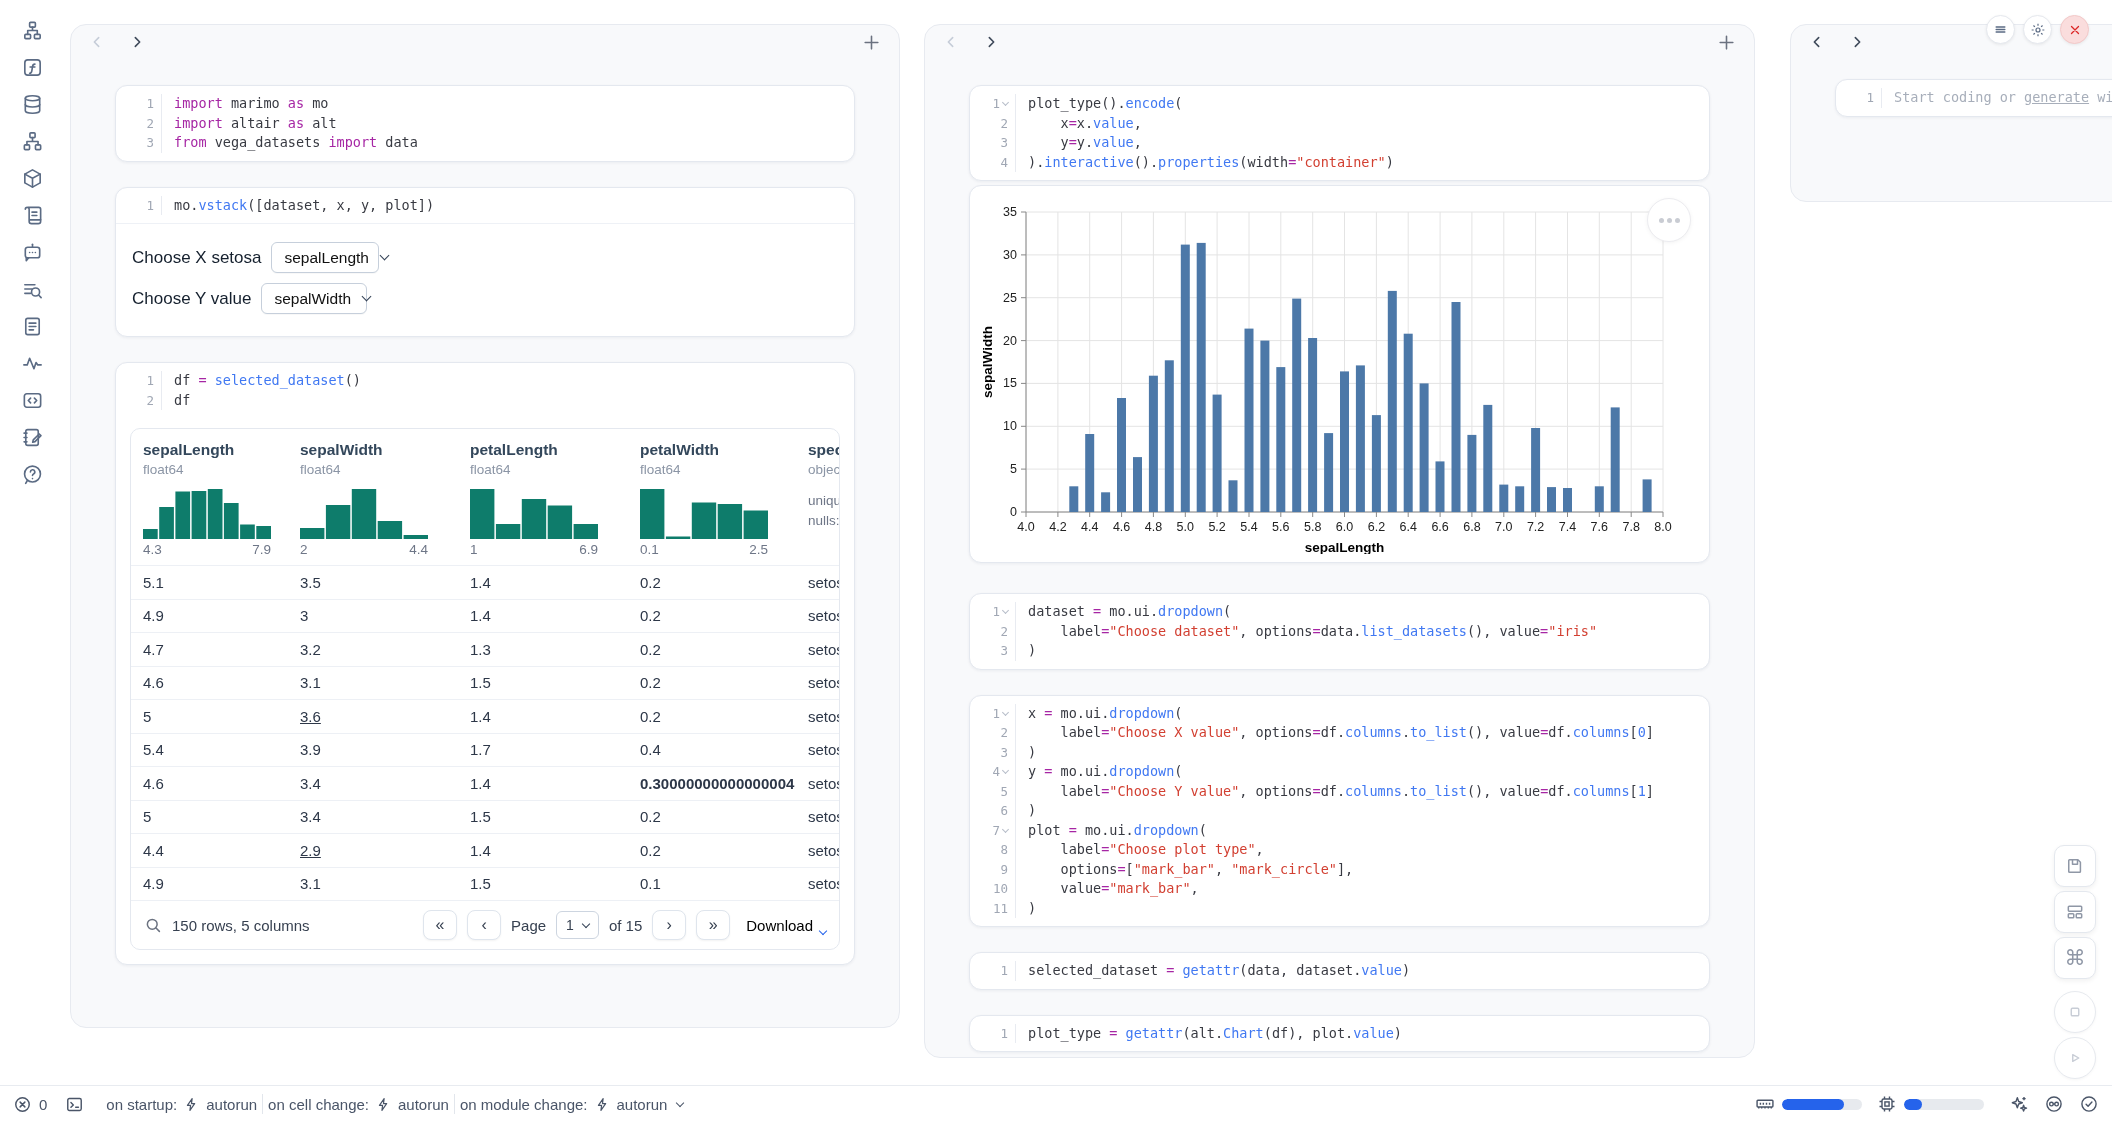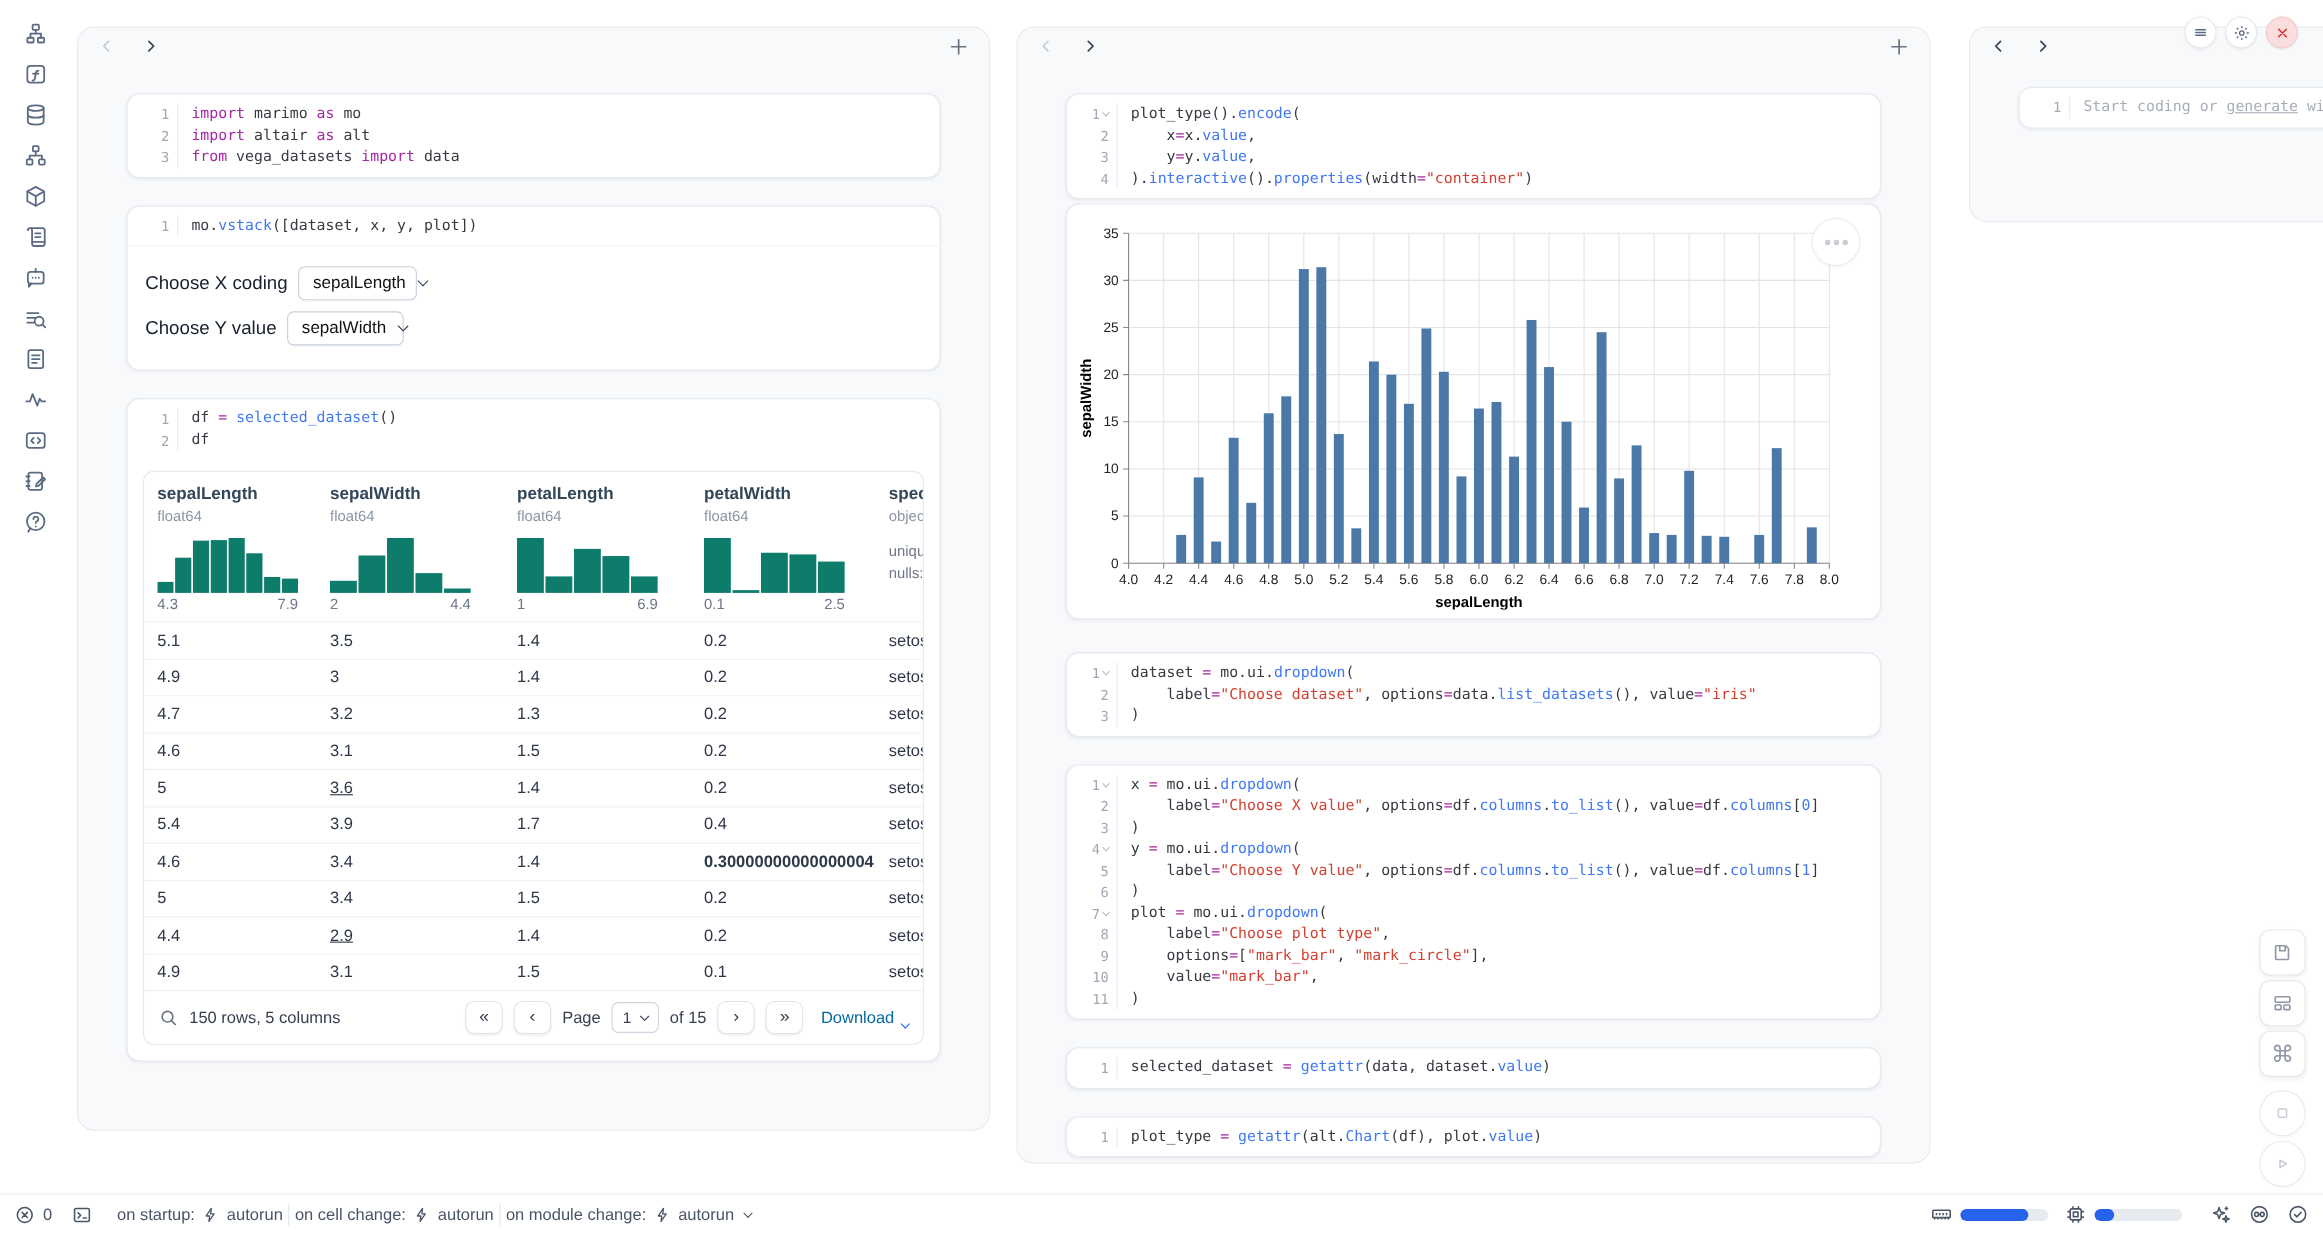--- a/index.html
+++ b/index.html
@@ -49,21 +49,21 @@
   .df-dtype{font-size:13.5px;color:#8b95a5;margin-top:3px}
   .df-hist{margin-top:12px}
   .df-minmax{display:flex;justify-content:space-between;font-size:13.5px;color:#6e7687;margin-top:3px;width:128px}
   .df-stats{font-size:13.5px;color:#6e7687;margin-top:14px;line-height:20px}
   .df-row{display:flex;border-top:1px solid #edf0f5;height:33.5px;align-items:center;font-size:15px;color:#2d3748}
   .df-cell{padding:0 12px;flex:none;overflow:hidden;white-space:nowrap}
   .df-foot{border-top:1px solid #edf0f5;height:49px;display:flex;align-items:center;padding:0 13px;gap:10px;font-size:15px;color:#374151}
   .pg-btn{width:34px;height:30px;border:1px solid #dfe5ed;border-radius:8px;background:#fff;box-shadow:0 1px 2px rgba(0,0,0,.05);display:flex;align-items:center;justify-content:center;font-size:16px;color:#374151;cursor:pointer}
   .pg-sel{height:28px;border:1px solid #cdd5e0;border-radius:6px;background:#fff;display:flex;align-items:center;padding:0 9px;font-size:14px;cursor:pointer}
   .pg-sel .caret{width:6px;height:6px;border-width:1.6px;margin-left:9px;margin-top:-2px}
-  .dl{color:#0369a1;display:flex;align-items:flex-end;margin-left:6px;cursor:pointer}
+  .dl{color:#000000;display:flex;align-items:flex-end;margin-left:6px;cursor:pointer}
   .dl .caret{border-color:#2563eb;width:6px;height:6px;border-width:1.6px;margin-left:7px;margin-top:-2px}
 
   
   .chart-card{position:relative;background:#fff;border:1px solid #e4e8ef;border-radius:12px;box-shadow:0 1px 3px rgba(20,30,60,.06);margin:4px 0 30px;padding:14px 4px 8px 8px}
   .more-btn{position:absolute;top:12px;right:18px;width:44px;height:44px;border:1px solid #ececf0;border-radius:50%;background:#fff;box-shadow:0 1px 4px rgba(0,0,0,.05);display:flex;align-items:center;justify-content:center;gap:3px;cursor:pointer}
   .more-btn i{width:5px;height:5px;border-radius:50%;background:#c9ccd3;display:block}
 
   
   .float-circle{position:absolute;width:29px;height:29px;border-radius:50%;background:#fff;border:1px solid #e5e8ee;box-shadow:0 1px 3px rgba(0,0,0,.07);display:flex;align-items:center;justify-content:center;color:#5b6b84;cursor:pointer}
   .float-circle.close{background:#fadddd;border-color:#f3c9c9;color:#dc2626}
@@ -197,21 +197,21 @@
           <div class="code-line"><span class="ln"><span>2</span></span><span class="code-text"><span class="tok-kw">import</span><span class="tok-pl"> altair </span><span class="tok-kw">as</span><span class="tok-pl"> alt</span></span></div>
           <div class="code-line"><span class="ln"><span>3</span></span><span class="code-text"><span class="tok-kw">from</span><span class="tok-pl"> vega_datasets </span><span class="tok-kw">import</span><span class="tok-pl"> data</span></span></div>
         </div>
     </div>
     <div class="code-card">
       <div class="code-block">
           <div class="code-line"><span class="ln"><span>1</span></span><span class="code-text"><span class="tok-pl">mo.</span><span class="tok-fn">vstack</span><span class="tok-pl">([dataset, x, y, plot])</span></span></div>
         </div>
       <div class="cell-output" id="controls">
           <div class="ctrl-row">
-            <span>Choose X coding</span>
+            <span>Choose X setosa</span>
             <span class="select-box" style="width: 108px;">
               <span>sepalLength</span>
               <span class="caret"></span>
             </span>
           </div>
           <div class="ctrl-row">
             <span>Choose Y value</span>
             <span class="select-box" style="width: 106px;">
               <span>sepalWidth</span>
               <span class="caret"></span>

